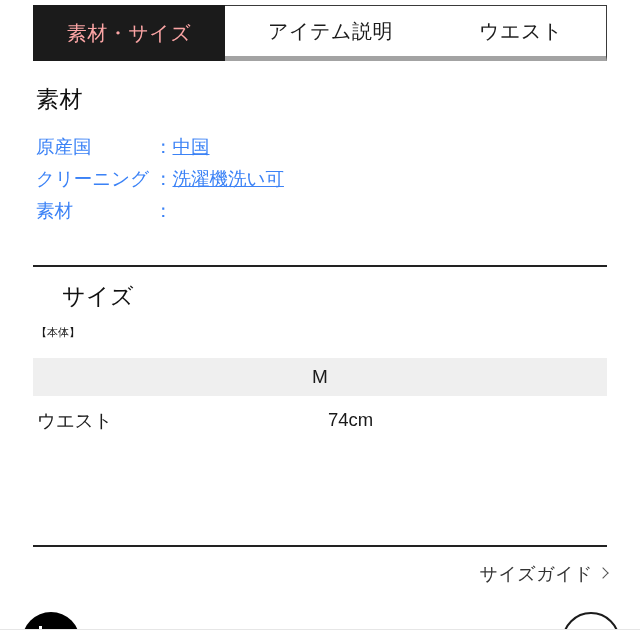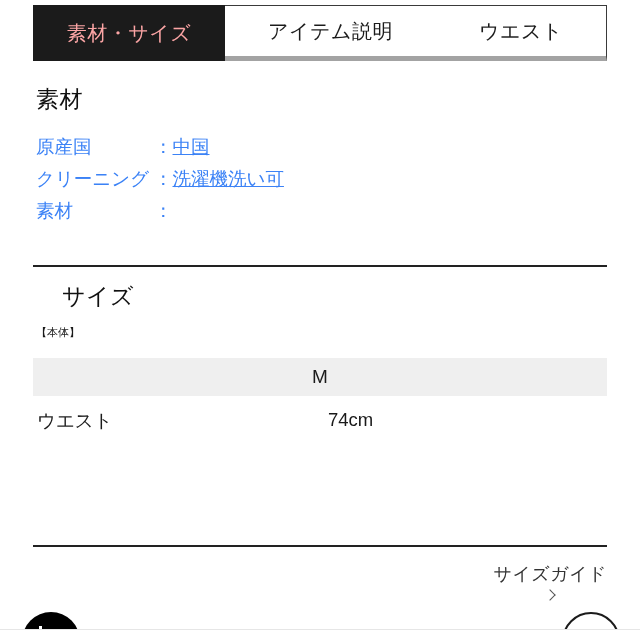--- a/index.html
+++ b/index.html
@@ -154,21 +154,20 @@
     position: absolute;
     right: 33px;
     top: 562px;
     font-size: 18px;
     color: #333333;
     cursor: pointer;
     display: flex;
     align-items: center;
     gap: 6px;
     letter-spacing: 0.5px;
-    flex-direction: column;
   }
   .chev {
     display: inline-block;
     width: 7px;
     height: 7px;
     border-top: 1.6px solid #555;
     border-right: 1.6px solid #555;
     transform: rotate(45deg);
     position: relative;
     top: -1px;

